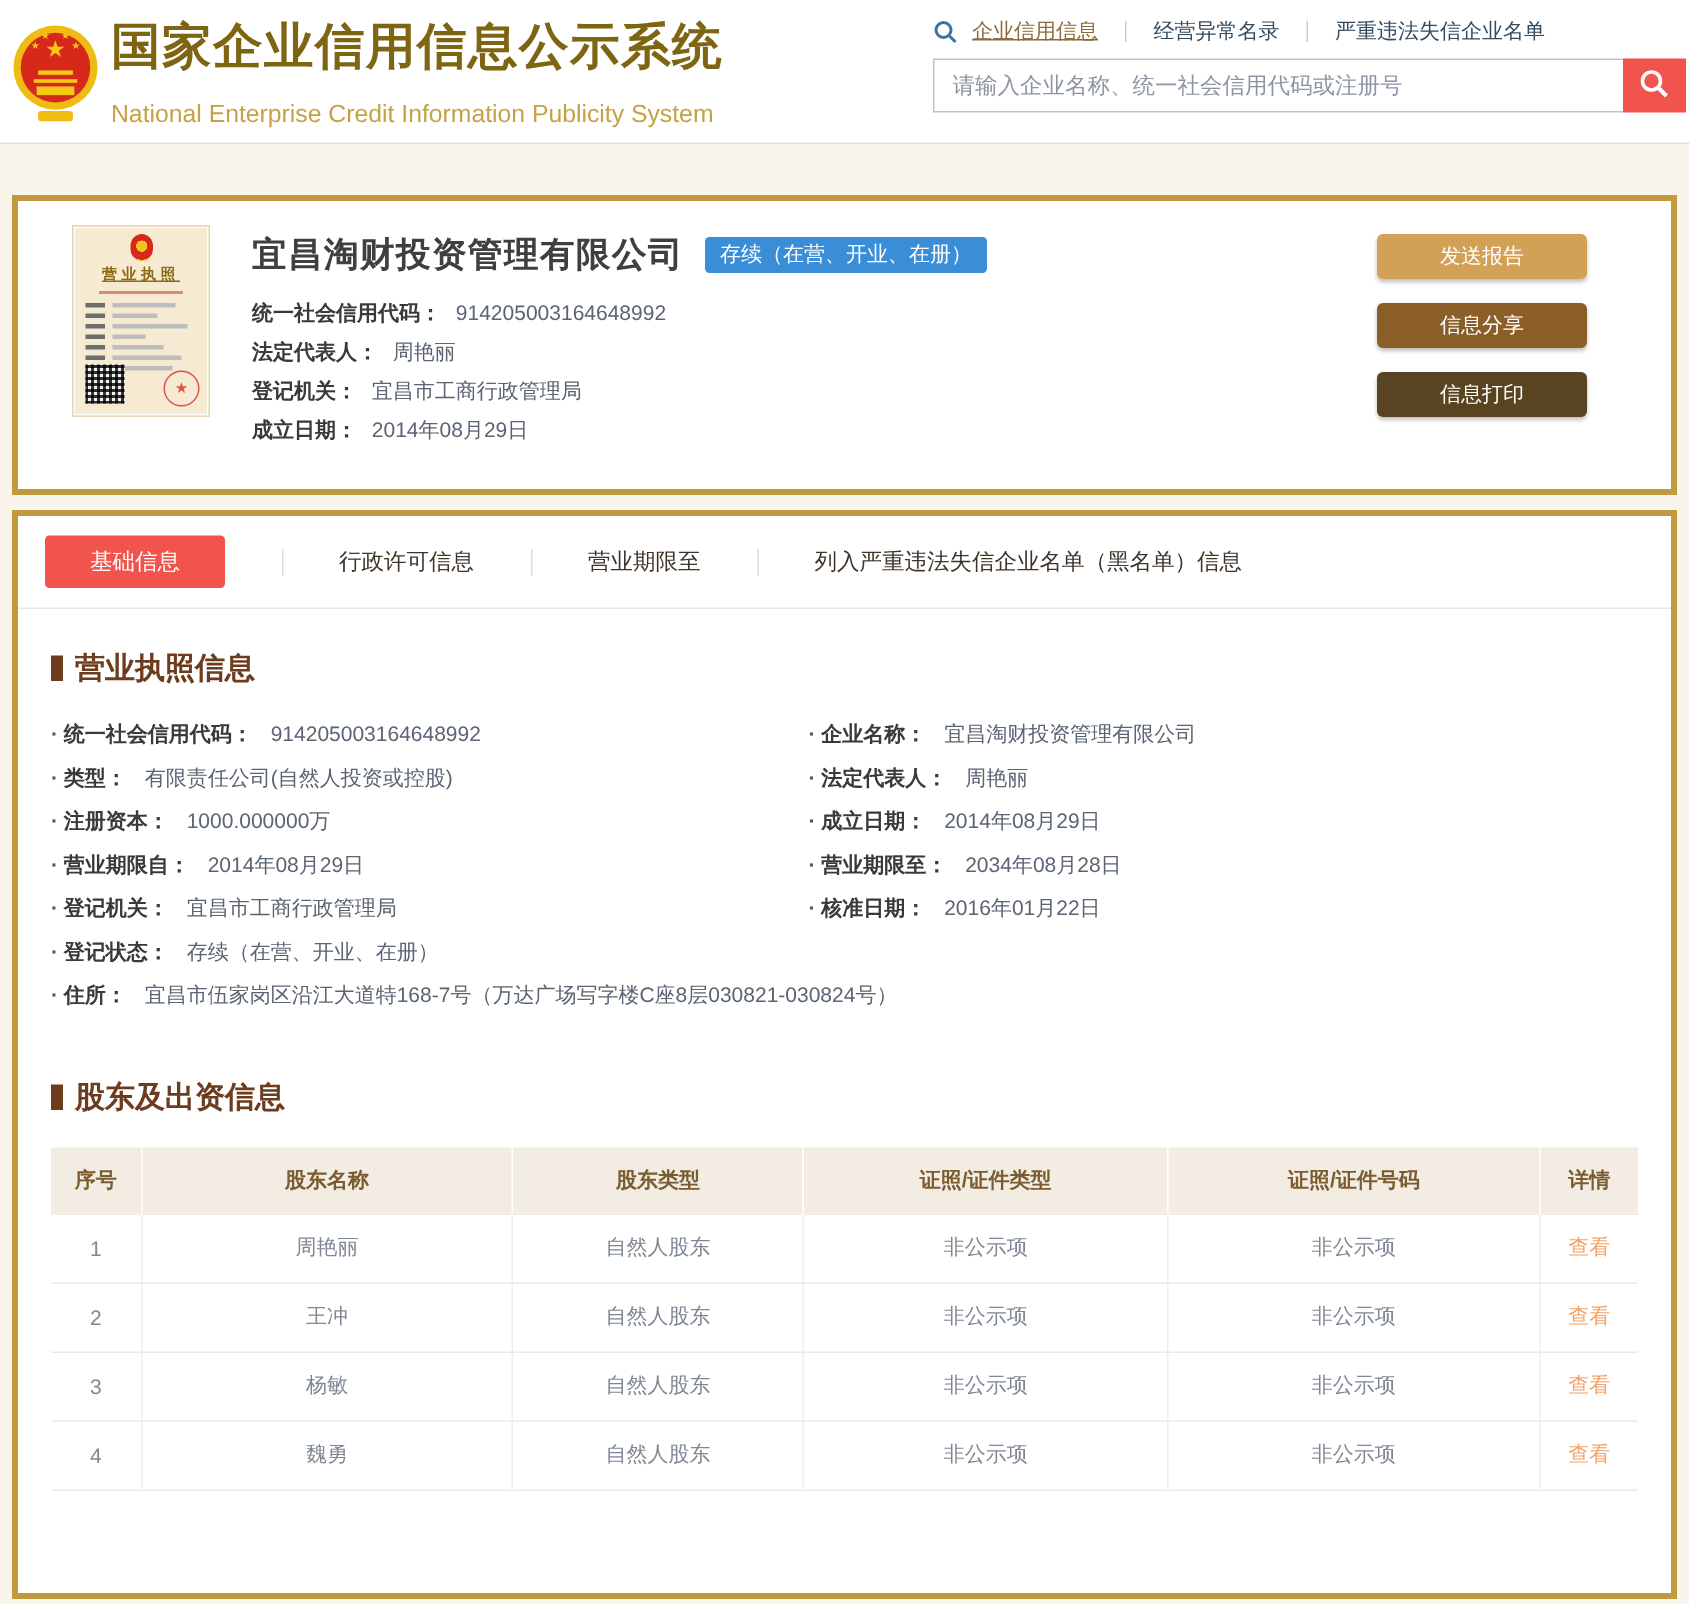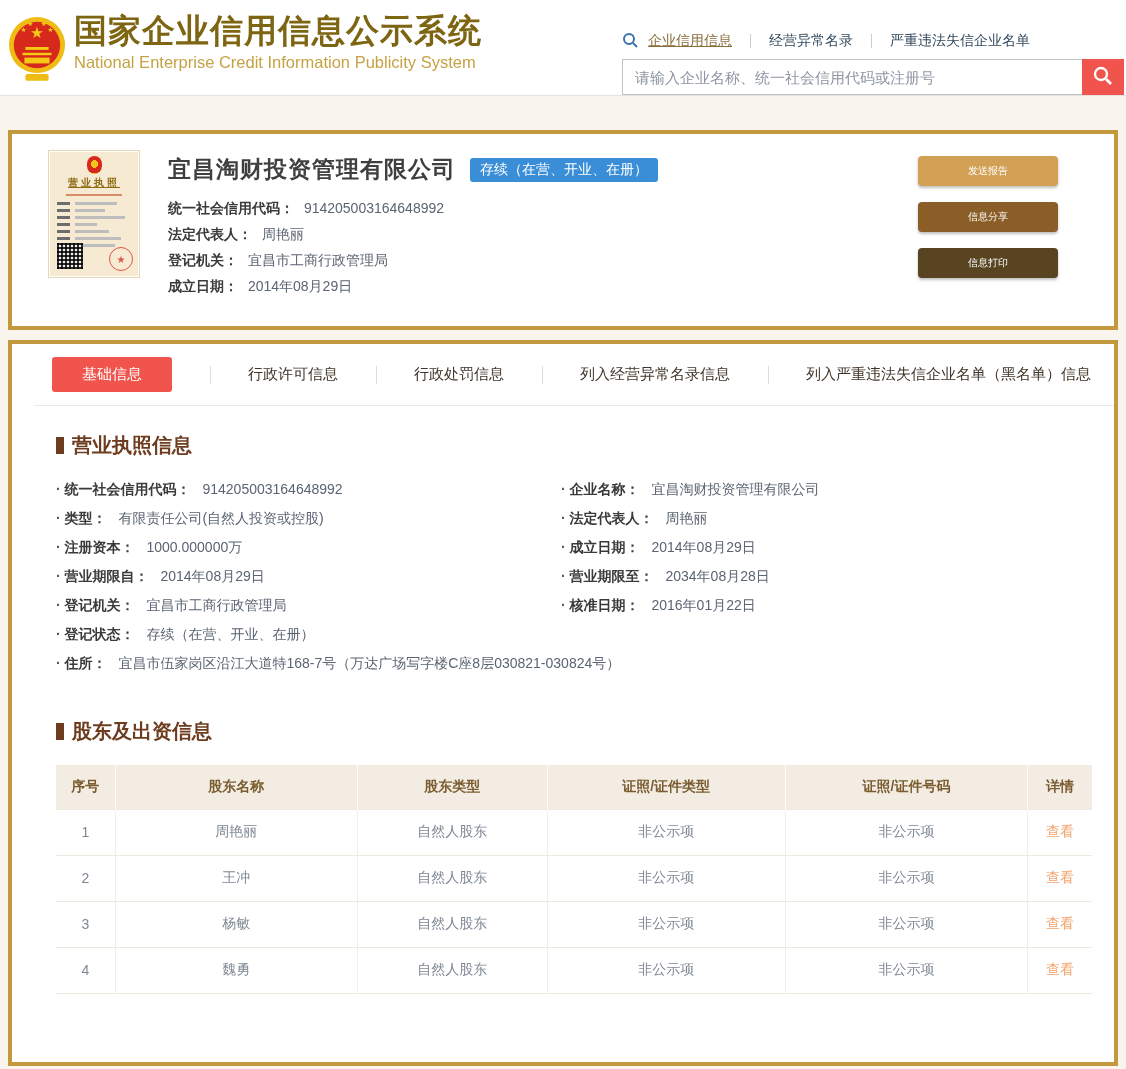--- a/index.html
+++ b/index.html
@@ -6,23 +6,23 @@
   html,body { width:1126px; height:1069px; overflow:hidden;
     font-family:"Liberation Sans","DejaVu Sans",sans-serif;
     background:var(--page-cream,#f9f5ec); }
 
   
   .site-header { background:#fff; height:96px; border-bottom:1px solid #e2e2e2;
     position:relative; display:flex; align-items:flex-start; padding:6px 0 0 8px; }
   .logo { width:58px; height:82px; flex:0 0 auto; }
   .title-block { margin-left:8px; padding-top:6px; }
   .title-cn { font-size:33px; font-weight:bold; color:var(--title-gold,#7d6512); letter-spacing:1px; line-height:38px; }
-  .title-en { font-size:16.5px; color:var(--subtitle-gold,#c5a243); margin-top:3px; }
+  .title-en { font-size:16.5px; color:var(--subtitle-gold,#c5a243); margin-top:17px; }
   .header-right { position:absolute; right:2px; top:12px; width:502px; }
-  .nav-row { display:flex; align-items:flex-start; font-size:14px; margin-bottom:9px;margin-top:20px; }
+  .nav-row { display:flex; align-items:center; font-size:14px; margin-bottom:9px; }
   .nav-search-icon { width:16px; height:16px; margin-right:10px; }
   .nav-link { color:var(--nav-link,#344a5e); text-decoration:none; cursor:pointer; white-space:nowrap; }
   .nav-link.active { color:var(--nav-active,#8a6d3b); text-decoration:underline; }
   .nav-link + .nav-link { margin-left:37px; position:relative; }
   .nav-link + .nav-link::before { content:""; position:absolute; left:-19px; top:50%;
     transform:translateY(-50%); width:1px; height:14px; background:#c9ccd2; }
   .search-bar { display:flex; height:36px; }
   .search-bar input { flex:1; border:1px solid #c3c3c3; border-right:none; padding:0 12px;
     font-size:15px; color:#333; outline:none; background:#fff; }
   .search-bar input::placeholder { color:#8d95a3; }
@@ -53,25 +53,25 @@
   .company-name-row { display:flex; align-items:center; margin-bottom:10px; }
   .company-name { font-size:23px; font-weight:bold; color:#3f3f3f; letter-spacing:1px; }
   .status-badge { margin-left:14px; background:var(--badge-blue,#3a8ed8); color:#fff;
     font-size:14px; padding:3px 10px; border-radius:3px; white-space:nowrap; }
   .card-field { font-size:14px; line-height:26px; }
   .card-field .lbl { font-weight:bold; color:#3a3a3a; }
   .card-field .val { color:#5a6472; margin-left:6px; }
   .card-buttons { margin-left:auto; margin-right:36px; padding-top:6px;
     display:flex; flex-direction:column; gap:16px; }
   .action-btn { width:140px; height:30px; border:none; border-radius:4px; color:#fff;
-    font-size:10px; cursor:pointer; box-shadow:0 2px 3px rgba(0,0,0,.25); }
+    font-size:14px; cursor:pointer; box-shadow:0 2px 3px rgba(0,0,0,.25); }
 
   
   .main-panel { margin:10px 8px 0; height:726px; background:#fff;
-    border:4px solid var(--gold,#c2993d); overflow:hidden;padding-left:22px; }
+    border:4px solid var(--gold,#c2993d); overflow:hidden; }
   .tabs { display:flex; align-items:center; padding:13px 18px; border-bottom:1px solid #e8e8e8; }
   .tab { font-size:15px; color:#3f3429; cursor:pointer; white-space:nowrap; padding:8px 0; }
   .tab.active { background:var(--accent-red,#f0544c); color:#fff; padding:8px 30px; border-radius:3px; }
   .tab + .tab { margin-left:76px; position:relative; }
   .tab + .tab::before { content:""; position:absolute; left:-38px; top:50%;
     transform:translateY(-50%); width:1px; height:18px; background:#ddd; }
 
   .section { padding:0 22px; }
   .section-title { display:flex; align-items:center; margin-top:26px; }
   .section-title .marker { width:8px; height:17px; background:var(--section-brown,#6d3b1e); margin-right:8px; }
@@ -229,23 +229,22 @@
 </section>
 
 <section class="main-panel">
 
   <div class="tabs">
 
       <div class="tab active">基础信息</div>
 
       <div class="tab">行政许可信息</div>
 
-      <div class="tab">行政处罚信息</div>
-
-      <div class="tab">列入经营异常名录信息</div>
+      <div class="tab">营业期限至</div>
+
 
       <div class="tab">列入严重违法失信企业名单（黑名单）信息</div>
 
   </div>
 
   <div class="section">
     <div class="section-title">
       <span class="marker"></span>
       <span class="txt">营业执照信息</span>
     </div>

